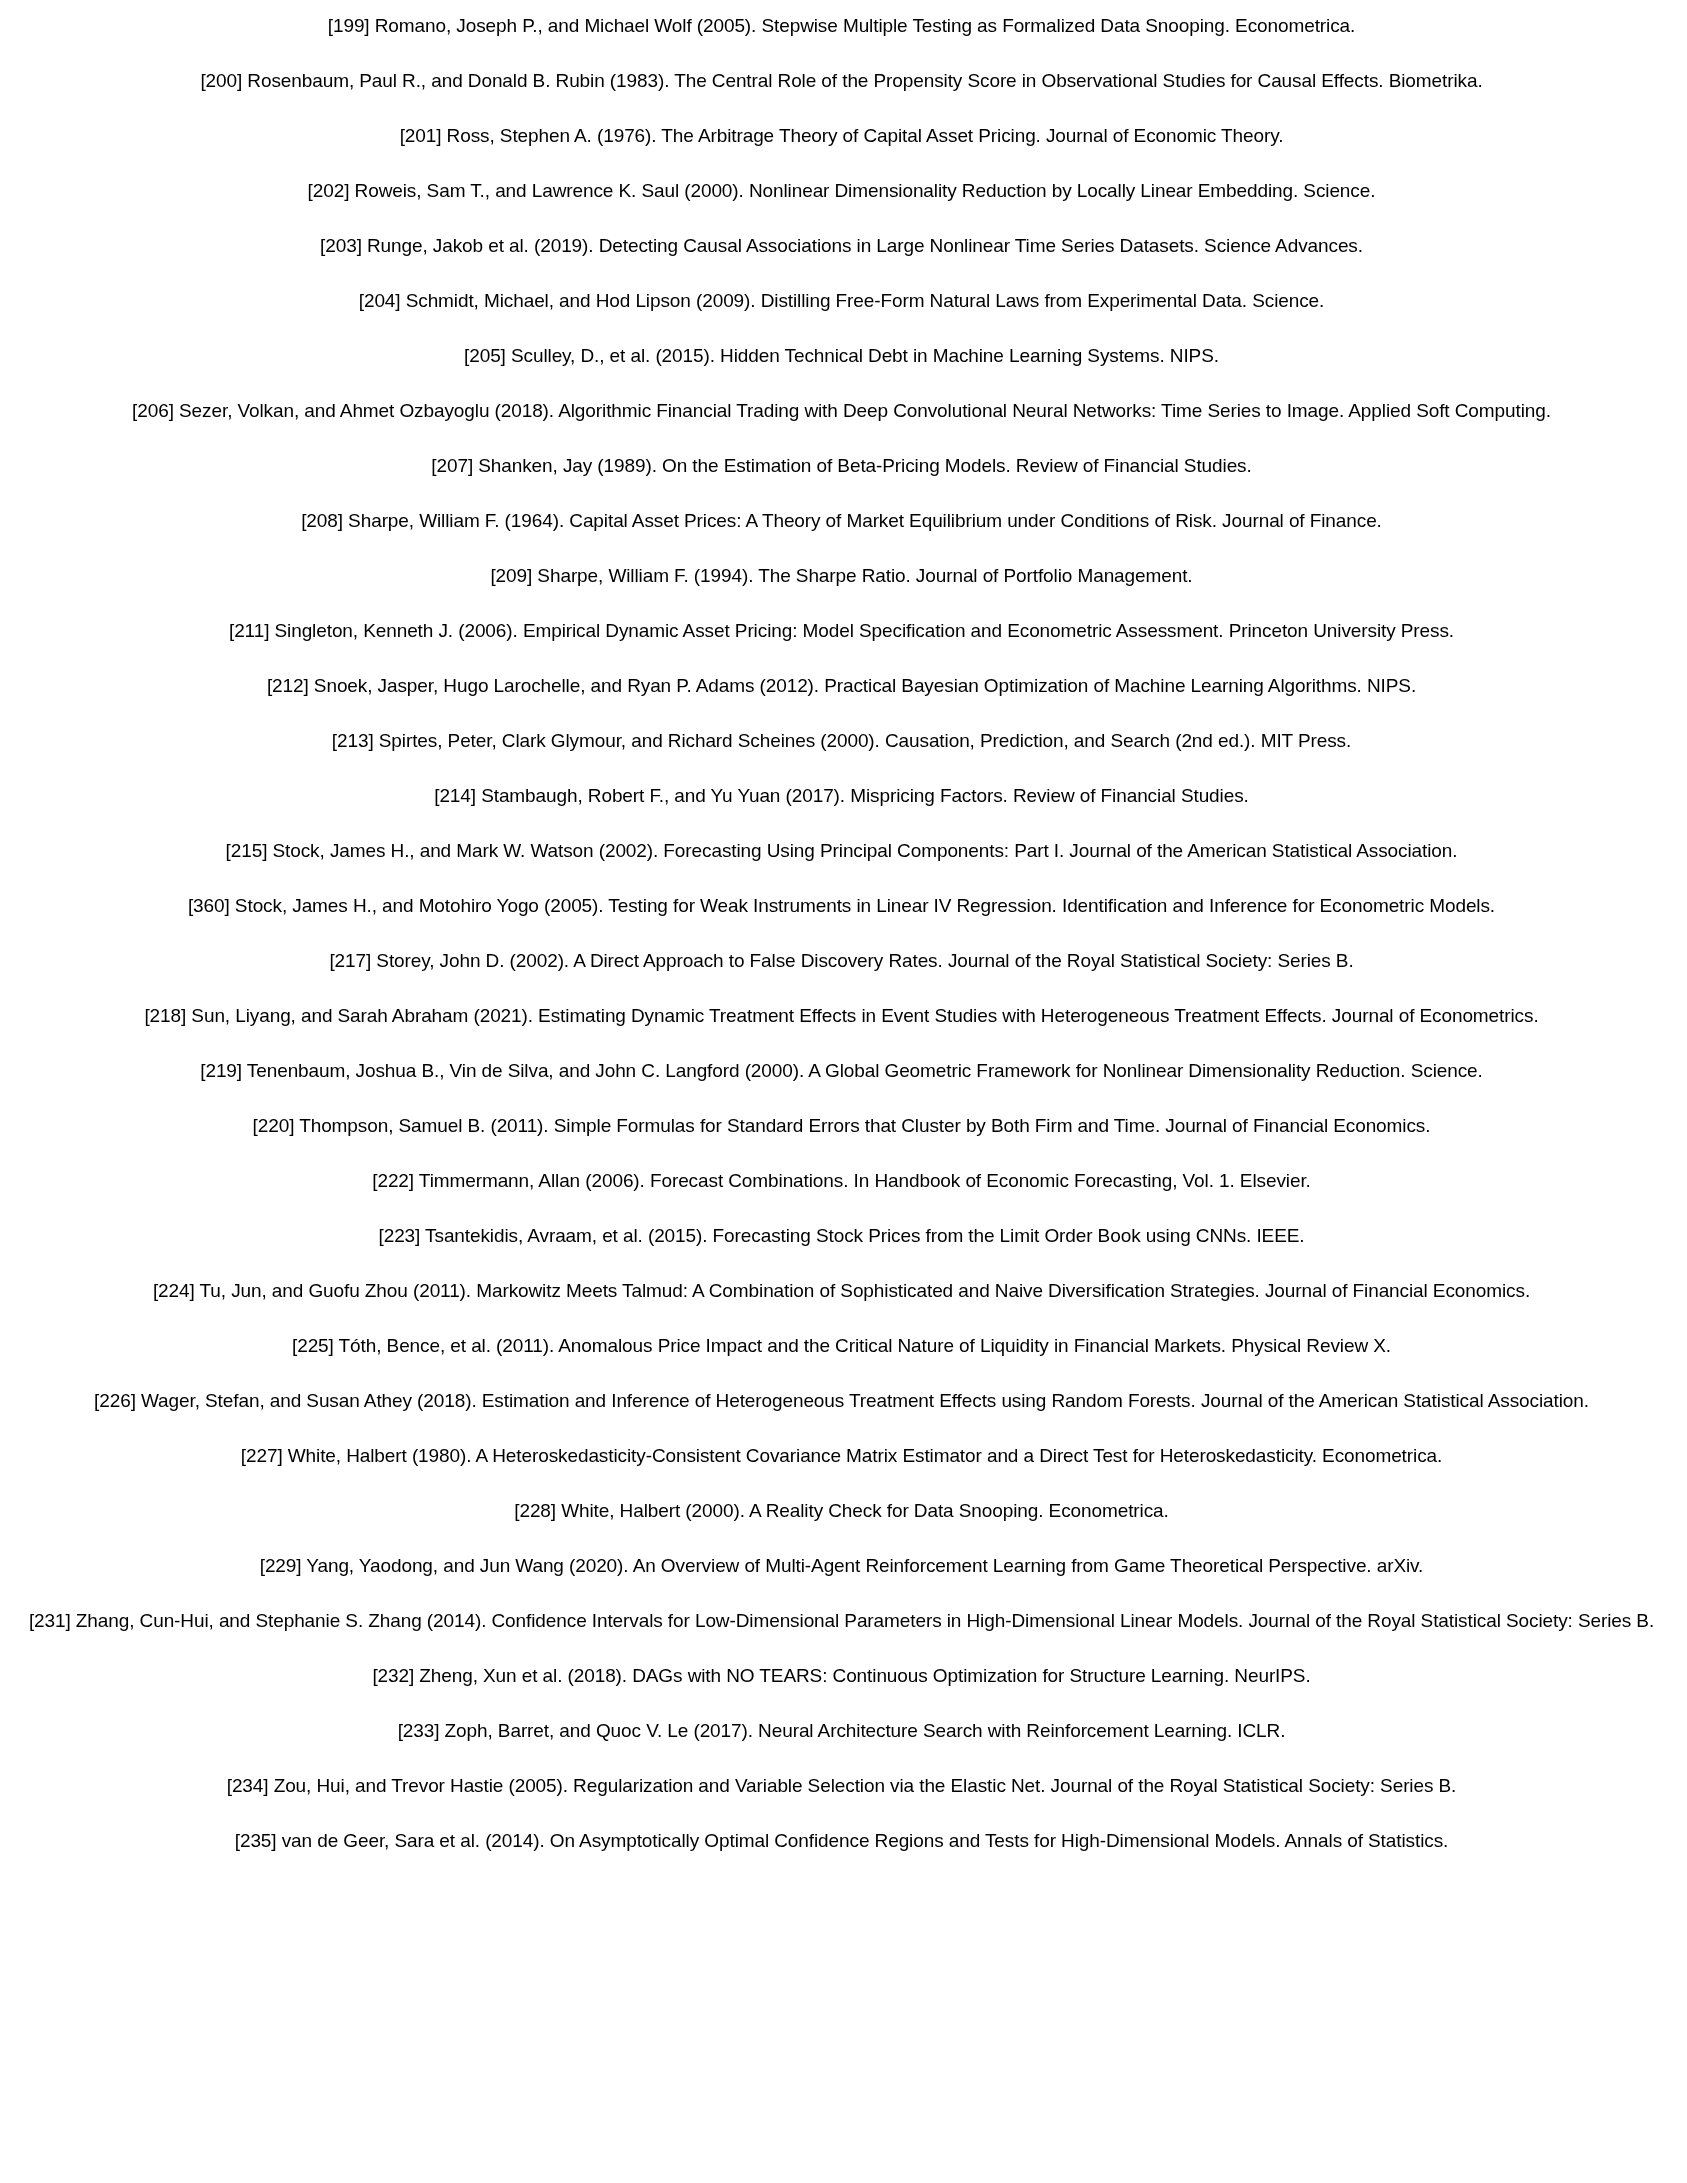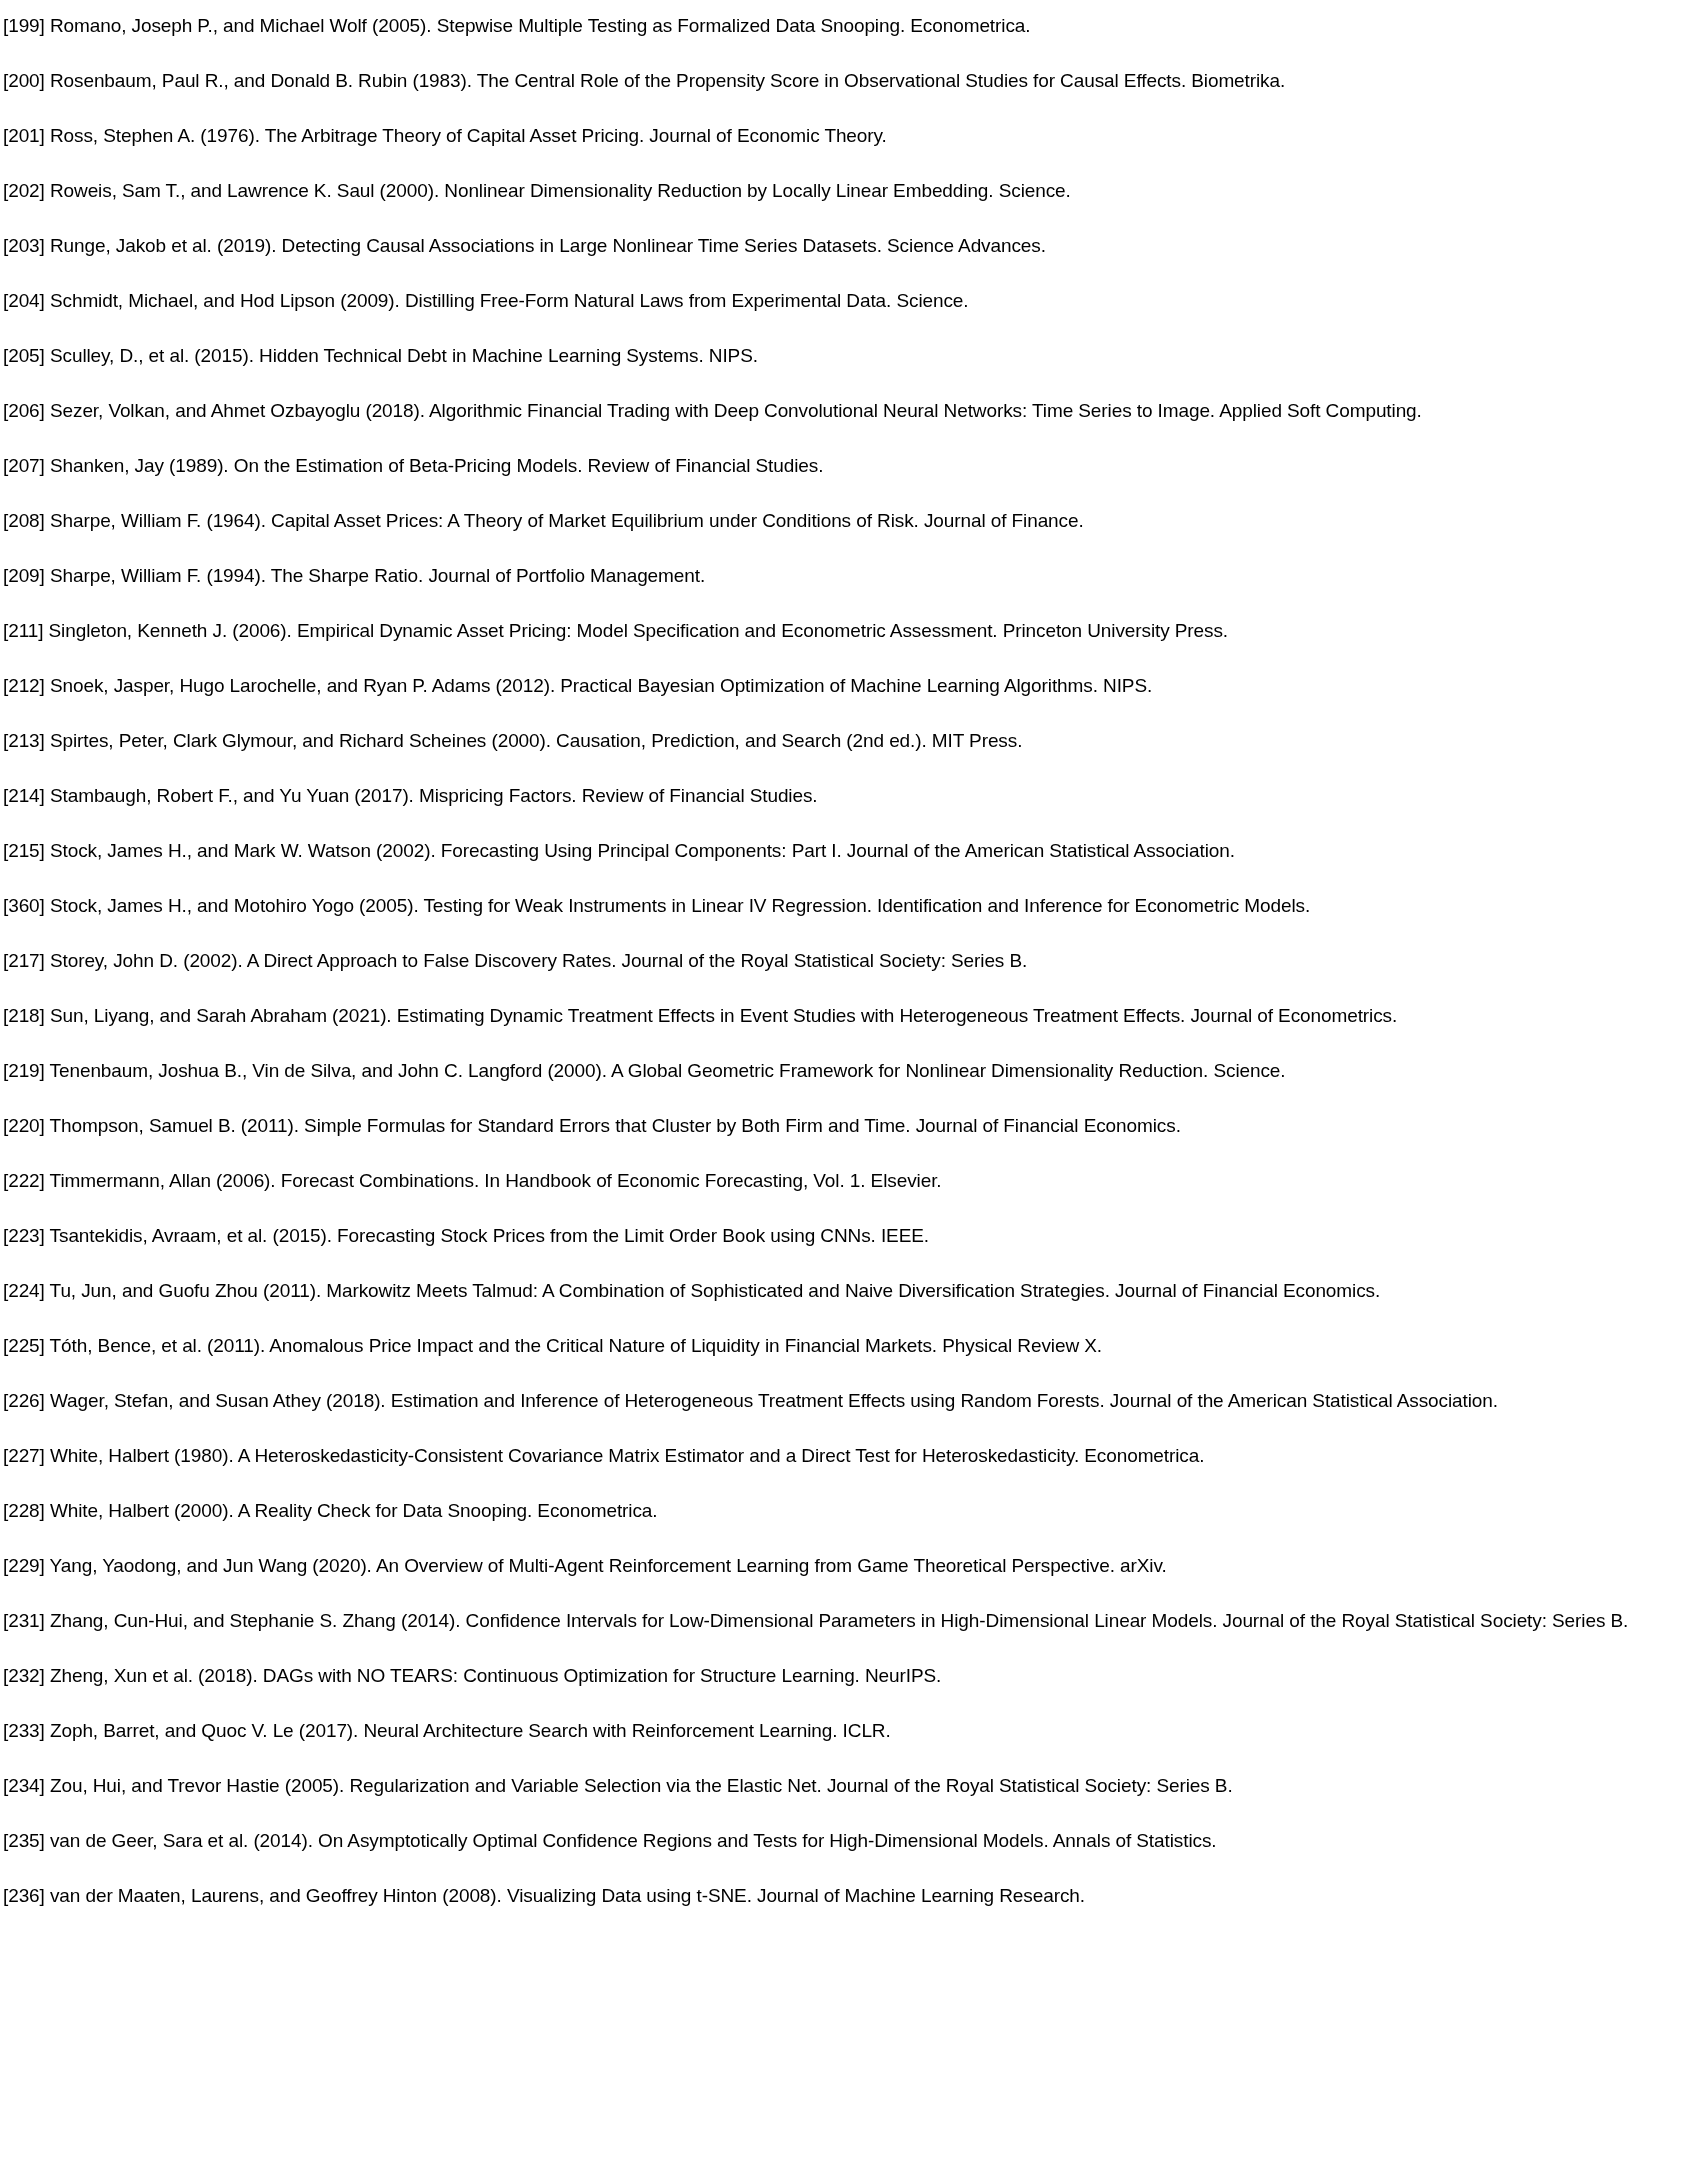--- a/index.html
+++ b/index.html
@@ -20,21 +20,21 @@
     width: 1687px;
     height: 2183px;
     padding: 7px 7px 0 3px;
     background: #ffffff;
   }
   .ref {
     margin: 0 0 18px 0;
     line-height: 37px;
     letter-spacing: -0.1px;
     word-spacing: 0;
-    text-align: left;
+    text-align: center;
     white-space: normal;
   }
 </style>
 </head>
 <body>
 
 <main class="page">
   <section>
       <p class="ref">[199] Romano, Joseph P., and Michael Wolf (2005). Stepwise Multiple Testing as Formalized Data Snooping. Econometrica.</p>
       <p class="ref">[200] Rosenbaum, Paul R., and Donald B. Rubin (1983). The Central Role of the Propensity Score in Observational Studies for Causal Effects. Biometrika.</p>
@@ -63,16 +63,15 @@
       <p class="ref">[225] Tóth, Bence, et al. (2011). Anomalous Price Impact and the Critical Nature of Liquidity in Financial Markets. Physical Review X.</p>
       <p class="ref">[226] Wager, Stefan, and Susan Athey (2018). Estimation and Inference of Heterogeneous Treatment Effects using Random Forests. Journal of the American Statistical Association.</p>
       <p class="ref">[227] White, Halbert (1980). A Heteroskedasticity-Consistent Covariance Matrix Estimator and a Direct Test for Heteroskedasticity. Econometrica.</p>
       <p class="ref">[228] White, Halbert (2000). A Reality Check for Data Snooping. Econometrica.</p>
       <p class="ref">[229] Yang, Yaodong, and Jun Wang (2020). An Overview of Multi-Agent Reinforcement Learning from Game Theoretical Perspective. arXiv.</p>
       <p class="ref">[231] Zhang, Cun-Hui, and Stephanie S. Zhang (2014). Confidence Intervals for Low-Dimensional Parameters in High-Dimensional Linear Models. Journal of the Royal Statistical Society: Series B.</p>
       <p class="ref">[232] Zheng, Xun et al. (2018). DAGs with NO TEARS: Continuous Optimization for Structure Learning. NeurIPS.</p>
       <p class="ref">[233] Zoph, Barret, and Quoc V. Le (2017). Neural Architecture Search with Reinforcement Learning. ICLR.</p>
       <p class="ref">[234] Zou, Hui, and Trevor Hastie (2005). Regularization and Variable Selection via the Elastic Net. Journal of the Royal Statistical Society: Series B.</p>
       <p class="ref">[235] van de Geer, Sara et al. (2014). On Asymptotically Optimal Confidence Regions and Tests for High-Dimensional Models. Annals of Statistics.</p>
-      <p class="ref">[236] van der Maaten, Laurens, and Geoffrey Hinton (2008). Visualizing Data using t-SNE. Journal of Machine Learning Research.</p>
     </section>
 </main>
 
 
 </body></html>

